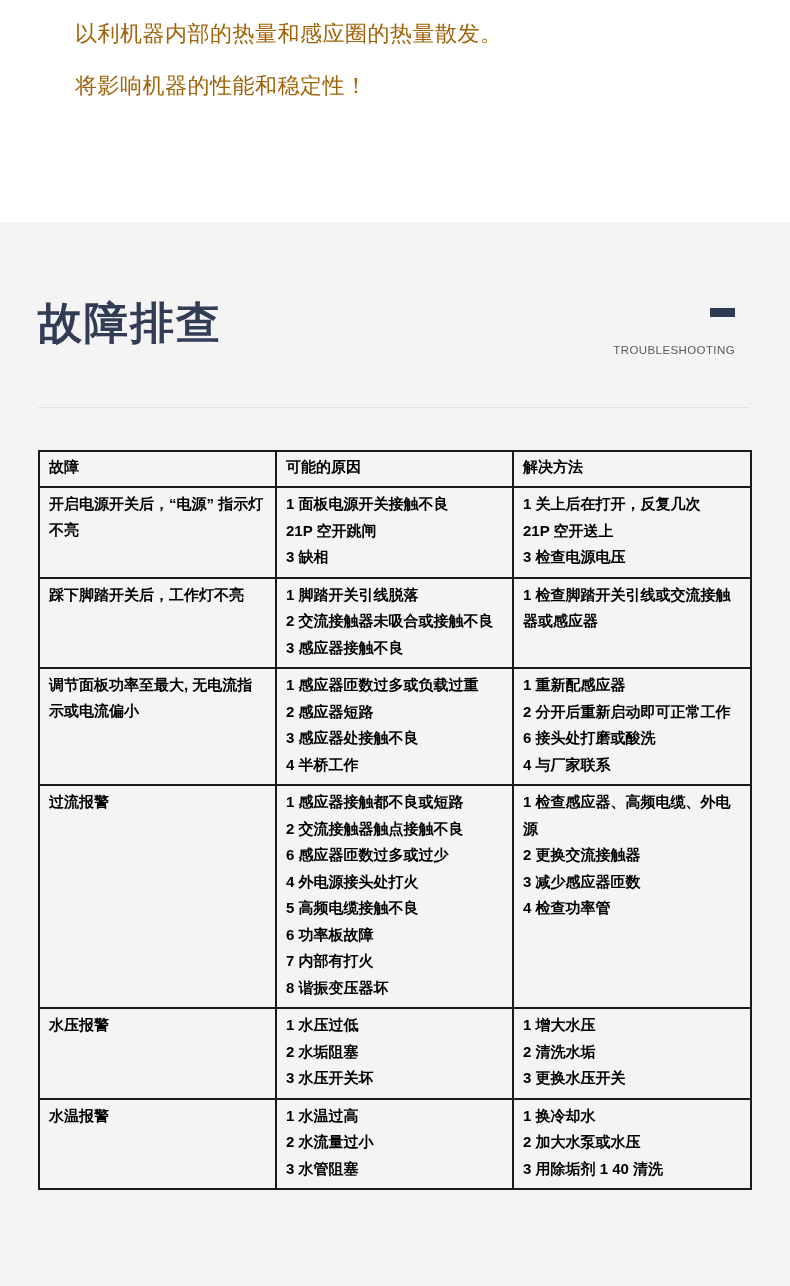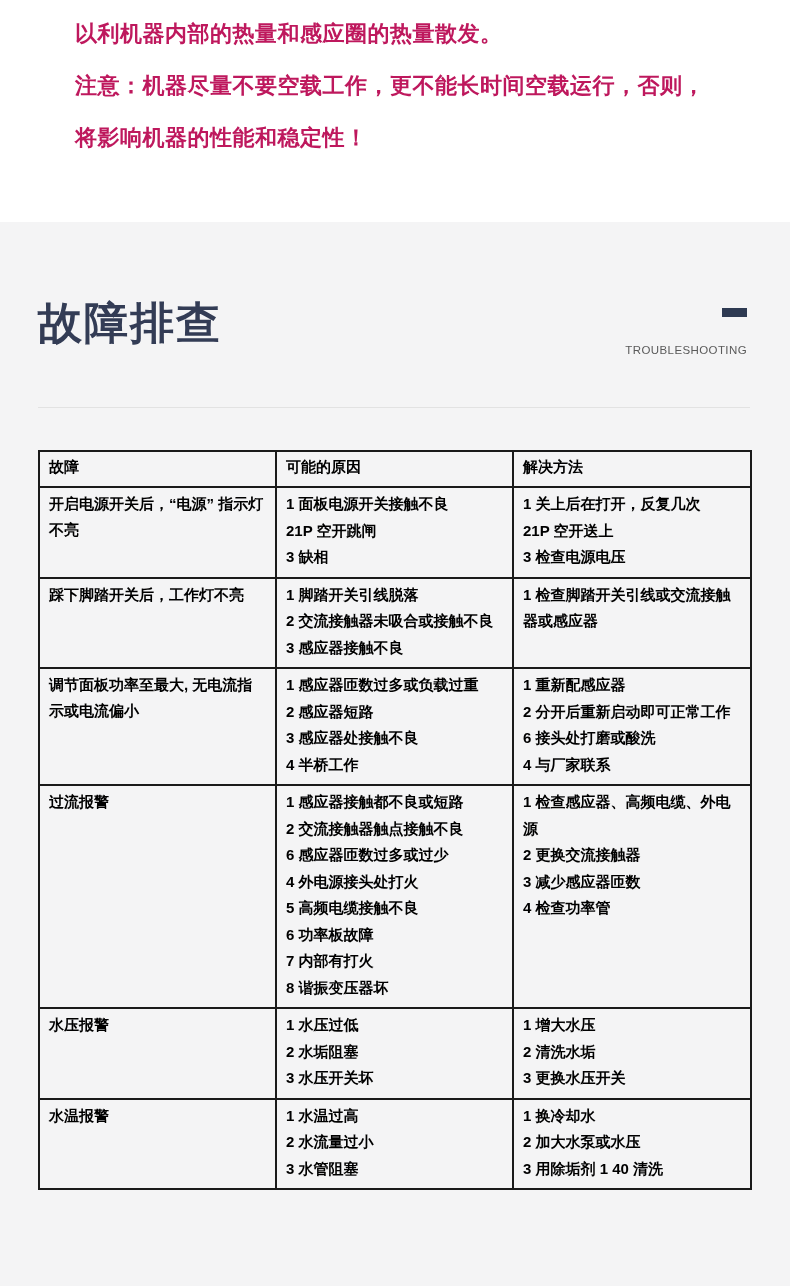--- a/index.html
+++ b/index.html
@@ -15,22 +15,22 @@
 
   
   .top-white {
     background: #ffffff;
     height: 222px;
     padding: 8px 40px 0 75px;
   }
   .top-white p {
     font-size: 22px;
     line-height: 52px;
-    font-weight: 700;
-    color: #be185d;
+    font-weight: 400;
+    color: #a16207;
     letter-spacing: 0.5px;
     white-space: nowrap;
   }
 
   
   .gray-section {
     background: #f4f4f5;
     height: 1064px;
     position: relative;
   }
@@ -42,21 +42,21 @@
   .section-title {
     font-size: 44px;
     font-weight: bold;
     color: #333c55;
     letter-spacing: 2px;
     line-height: 1.2;
   }
   .header-right {
     position: absolute;
     top: 81px;
-    right: 43px;
+    right: 55px;
     text-align: right;
   }
   .dash-icon {
     display: inline-block;
     width: 25px;
     height: 9px;
     background: #2e3a52;
   }
   .section-subtitle {
     margin-top: 23px;
@@ -94,21 +94,20 @@
   .fault-table col.c3 { width: 238px; }
   .cell-line { line-height: 26.5px; }
 </style>
 </head>
 <body>
 
 <div class="page">
 
   <div class="top-white">
     <p>以利机器内部的热量和感应圈的热量散发。</p>
-    <p>注意：机器尽量不要空载工作，更不能长时间空载运行，否则，</p>
     <p>将影响机器的性能和稳定性！</p>
   </div>
 
   <div class="gray-section">
 
     <div class="section-header">
       <h1 class="section-title">故障排查</h1>
       <div class="header-right">
         <span class="dash-icon"></span>
         <div class="section-subtitle">TROUBLESHOOTING</div>

